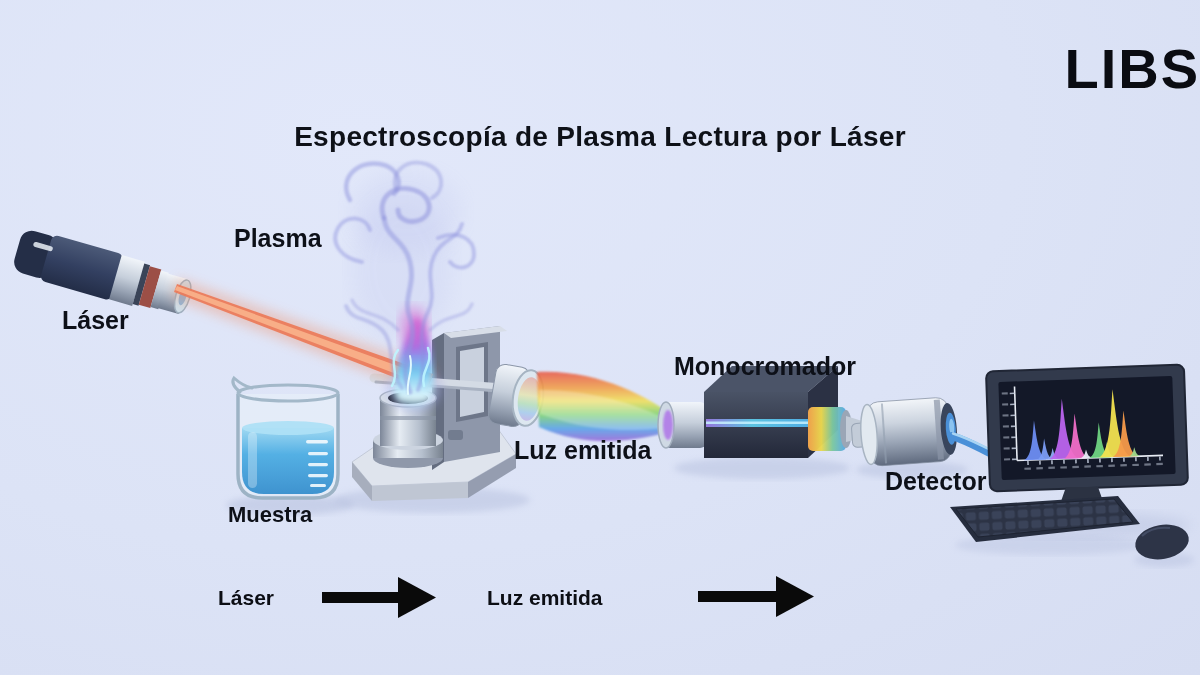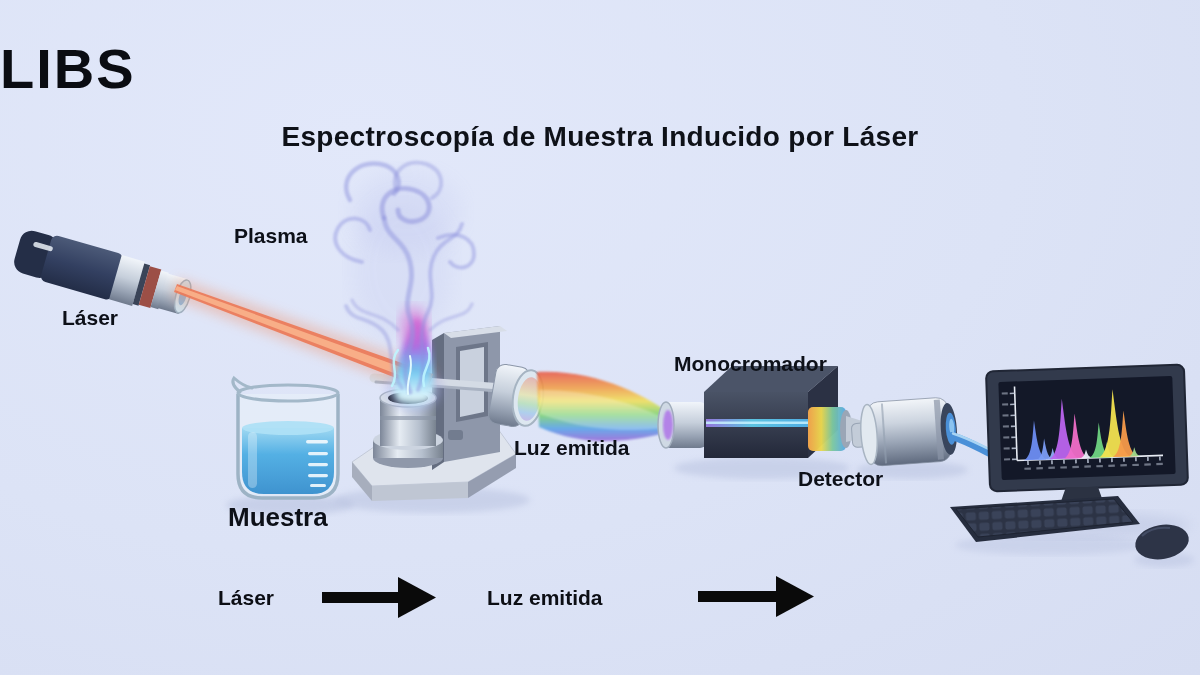--- a/index.html
+++ b/index.html
@@ -3,46 +3,46 @@
 <meta charset="utf-8">
 <style>
   html,body{margin:0;padding:0;background:#c7cfe6;}
   .stage{
     position:relative;width:1200px;height:675px;overflow:hidden;
     background:radial-gradient(ellipse at 30% 20%, #e2e8fa 0%, #dce3f6 55%, #d6ddf2 100%);
     font-family:"Liberation Sans", sans-serif;color:#0d1018;
   }
   .scene{position:absolute;left:0;top:0;width:1200px;height:675px;}
   .title{
-    position:absolute;top:36px;left:0;width:100%;text-align:left;
+    position:absolute;top:36px;left:0;width:100%;text-align:right;
     font-size:56px;font-weight:800;letter-spacing:2px;color:#0a0c12;z-index:3;
   }
   .subtitle{
     position:absolute;top:121px;left:0;width:100%;text-align:center;
     font-size:28px;font-weight:700;letter-spacing:.3px;color:#0e1118;z-index:3;
   }
-  .lbl{position:absolute;font-size:21px;font-weight:700;color:#0d1018;z-index:3;white-space:nowrap;}
+  .lbl{position:absolute;font-size:25px;font-weight:700;color:#0d1018;z-index:3;white-space:nowrap;}
   .lbl-plasma{left:234px;top:224px;}
   .lbl-laser{left:62px;top:306px;}
-  .lbl-muestra{left:228px;top:502px;font-size:26px;}
+  .lbl-muestra{left:228px;top:502px;font-size:22px;}
   .lbl-luz{left:514px;top:436px;}
   .lbl-mono{left:674px;top:352px;text-align:center;}
-  .lbl-det{left:798px;top:467px;}
+  .lbl-det{left:885px;top:467px;}
   .flow-lbl{position:absolute;font-size:21px;font-weight:700;color:#0c0e14;z-index:3;white-space:nowrap;}
   .flow-1{left:218px;top:586px;}
   .flow-2{left:487px;top:586px;}
   .flow-3{left:851px;top:586px;}
 </style>
 </head>
 <body>
 
 <div class="stage">
 
   <div class="title">LIBS</div>
-  <div class="subtitle">Espectroscopía de Muestra Inducido por Láser</div>
+  <div class="subtitle">Espectroscopía de Plasma Lectura por Láser</div>
 
   <svg class="scene" viewBox="0 0 1200 675">
     <defs>
       <linearGradient id="gBody" x1="0" y1="0" x2="0" y2="1">
         <stop offset="0" stop-color="#4c5a78"></stop>
           <stop offset="0.5" stop-color="#334061"></stop>
           <stop offset="1" stop-color="#232d47"></stop>
       </linearGradient>
       <linearGradient id="gMetalV" x1="0" y1="0" x2="0" y2="1">
         <stop offset="0" stop-color="#f1f5fa"></stop>

